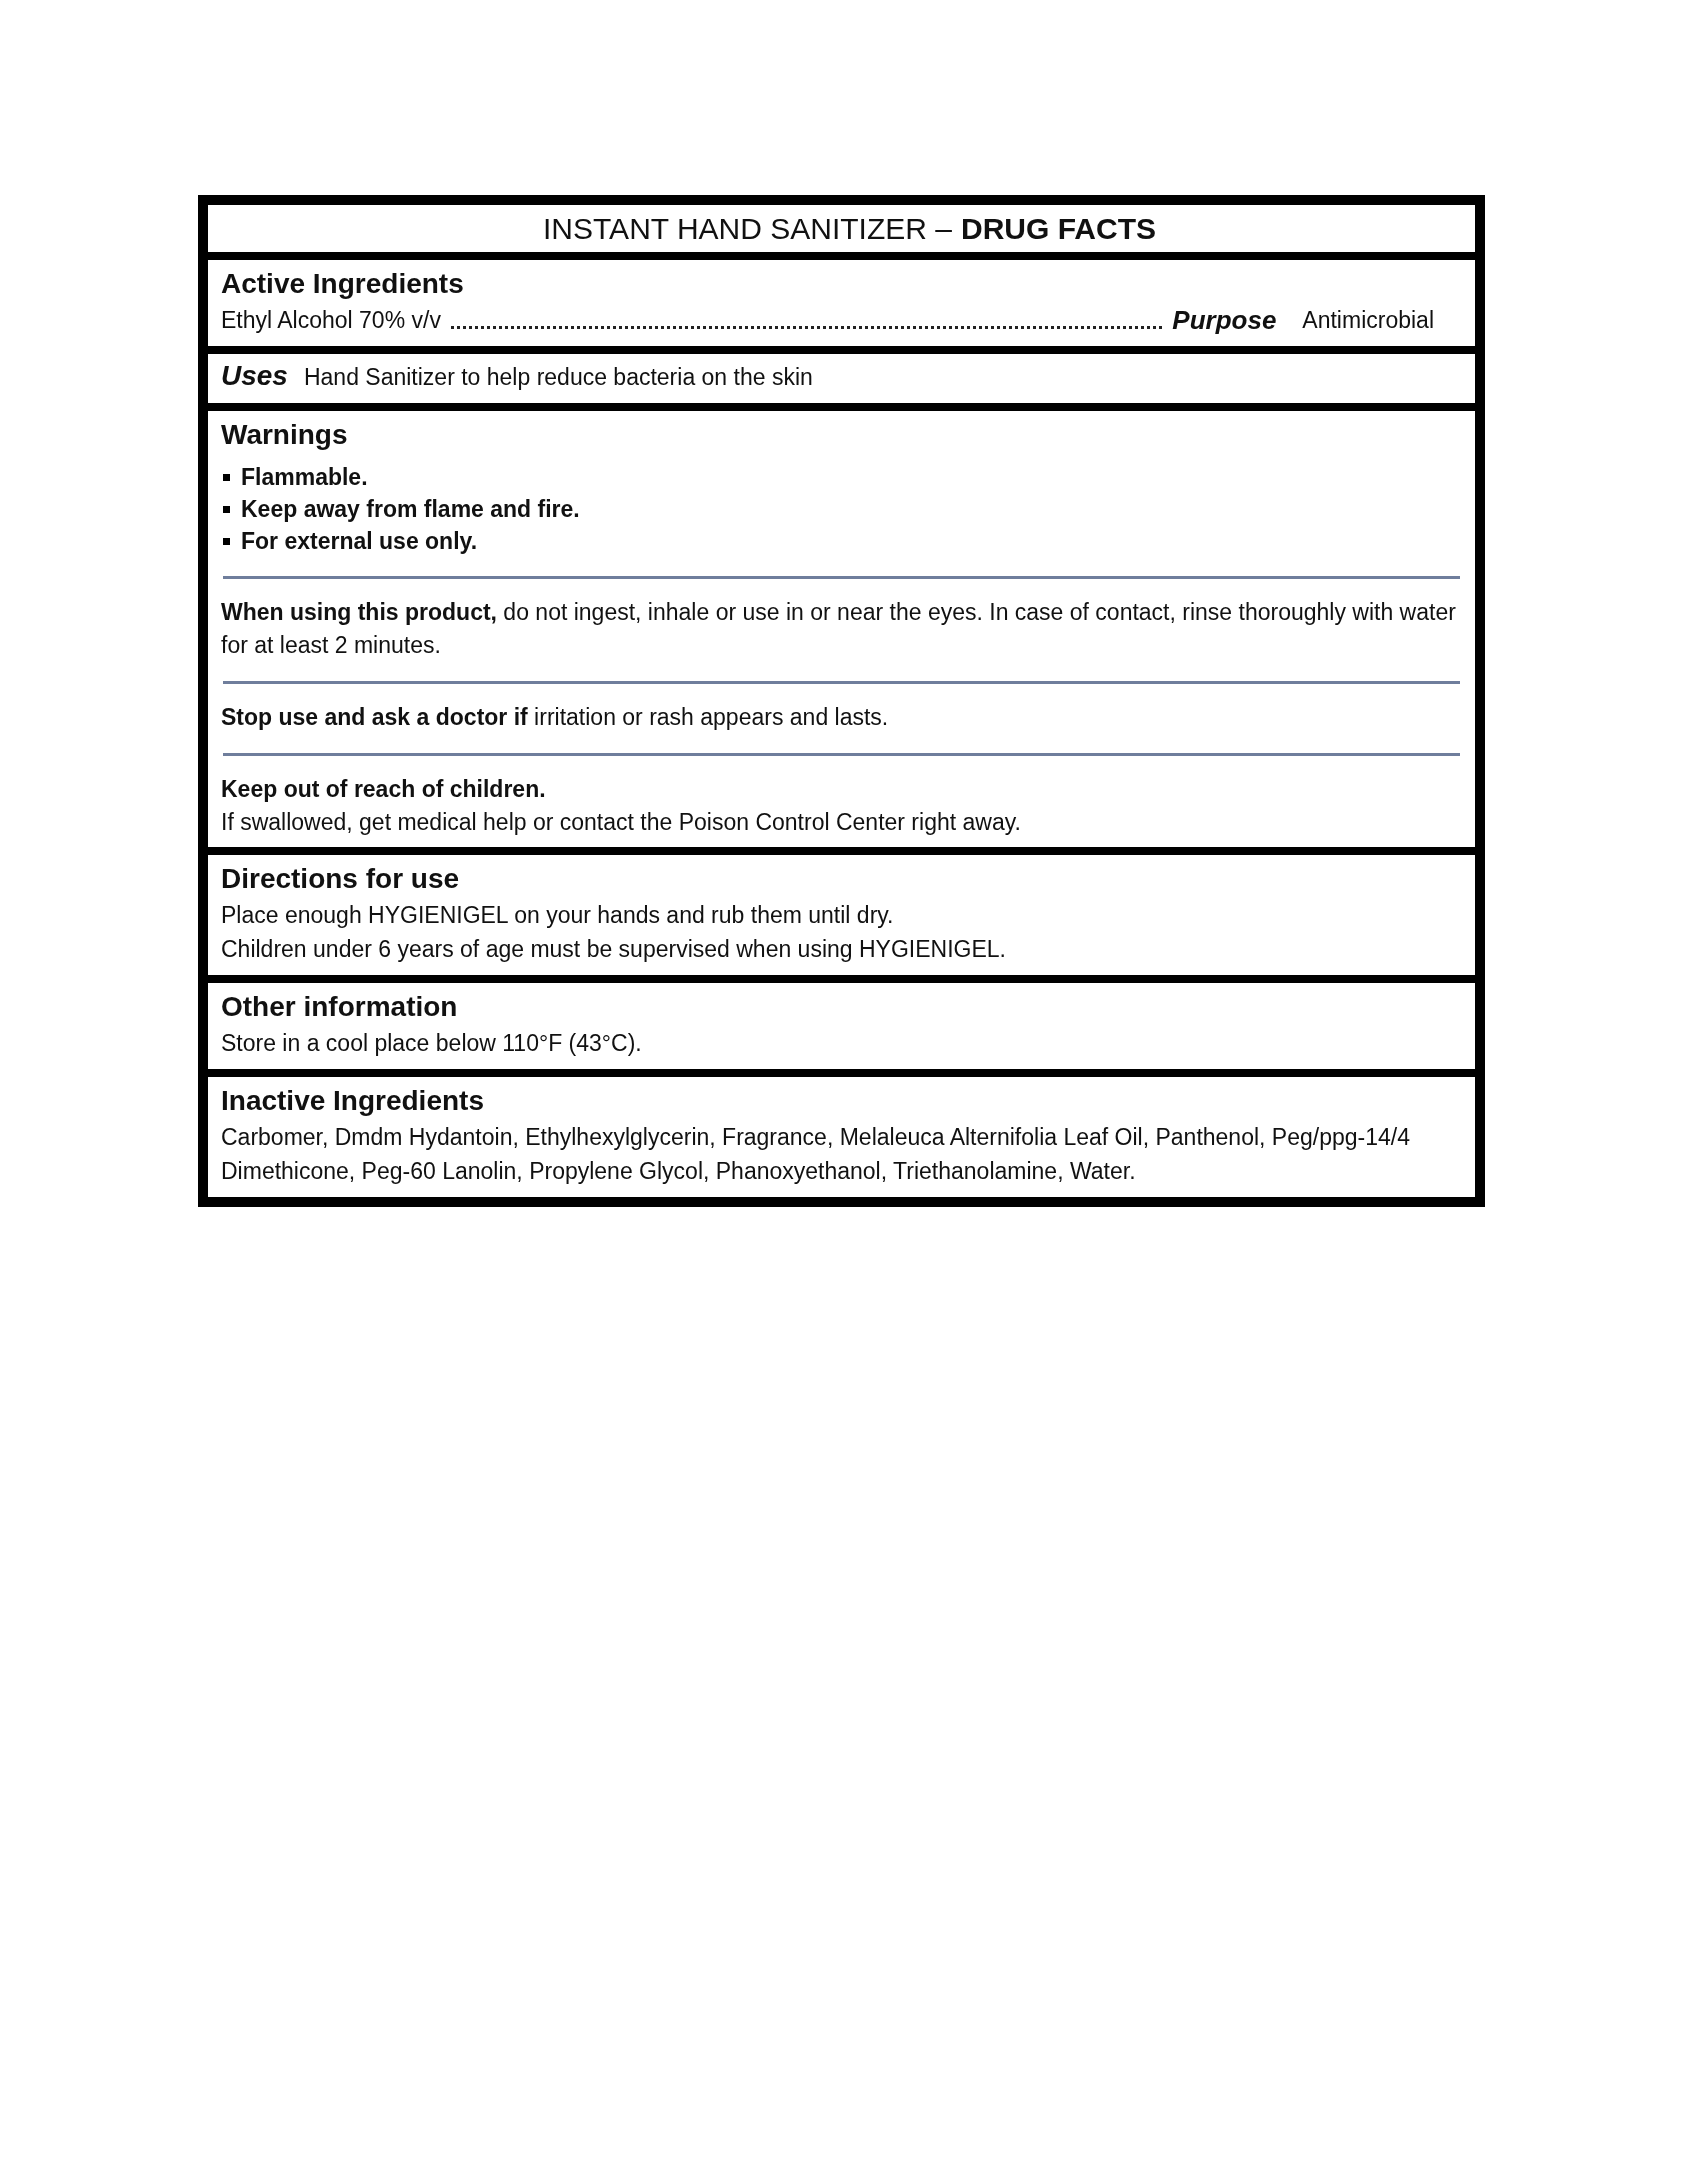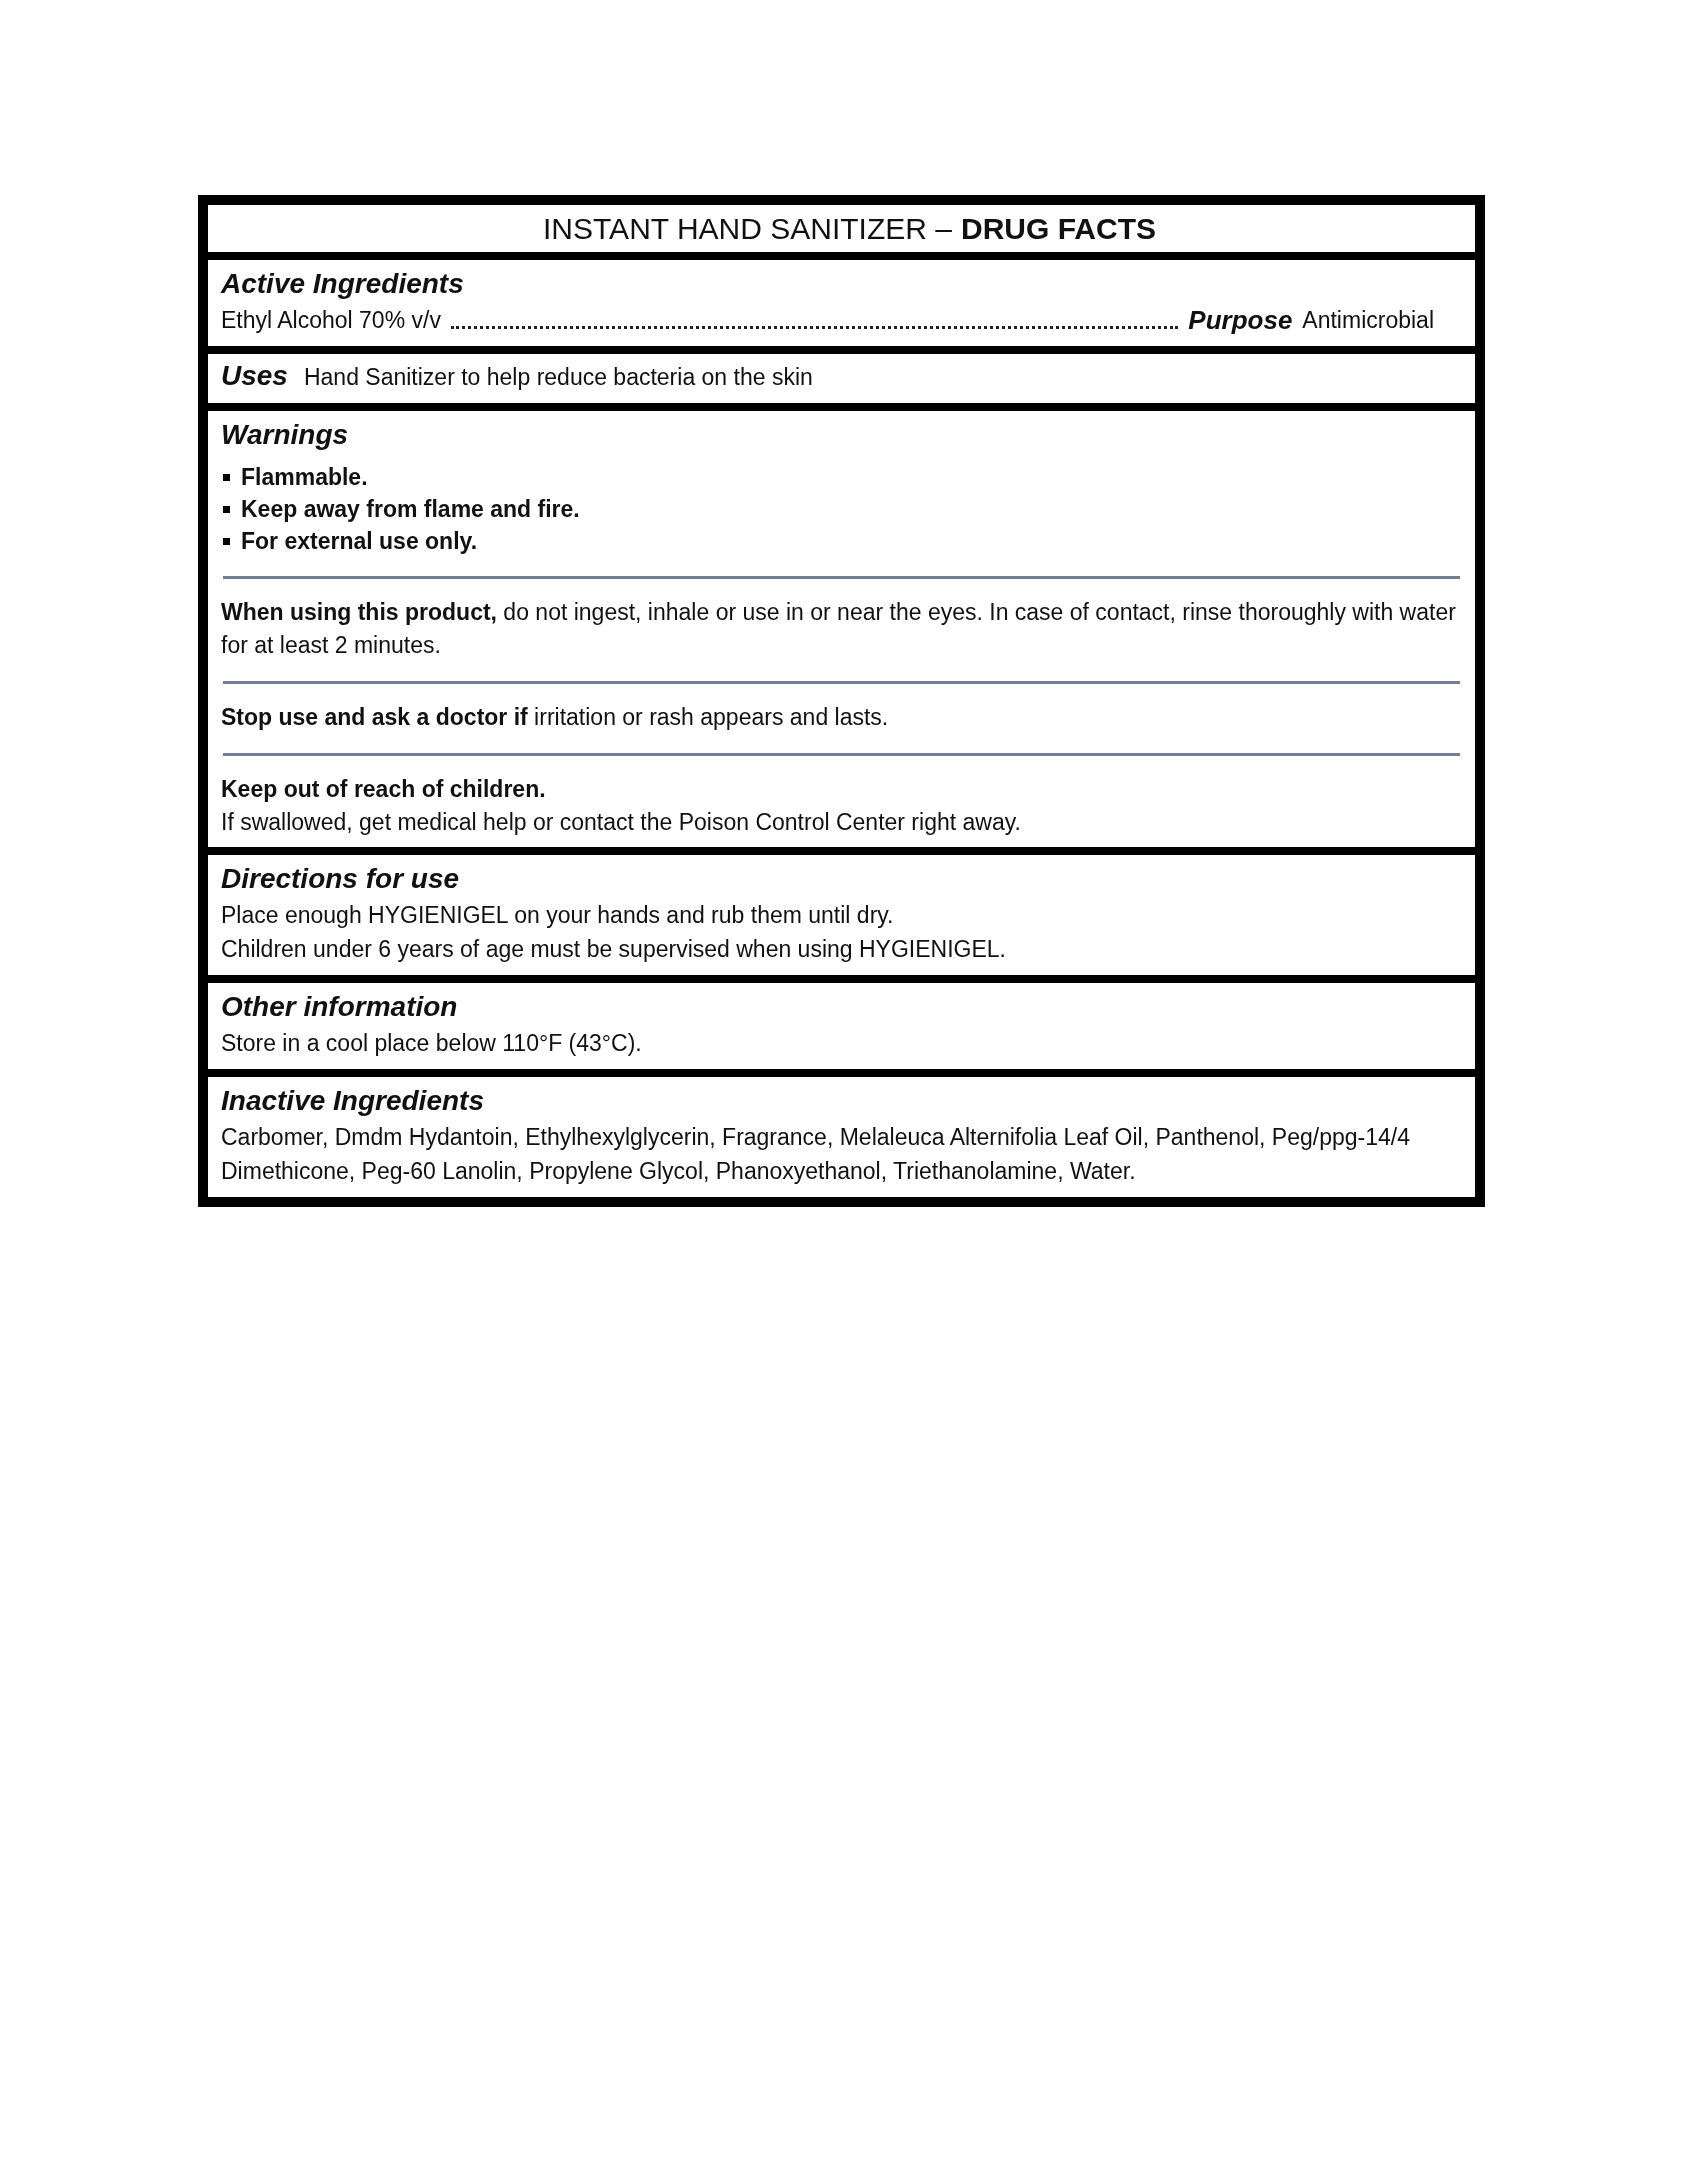--- a/index.html
+++ b/index.html
@@ -25,21 +25,21 @@
     border-top: none;
     height: 47px;
     display: flex; align-items: center; justify-content: center;
     font-size: 30px; padding: 0 12px;
     white-space: nowrap;
   }
   .title-bold { font-weight: bold; margin-left: 9px; }
 
   
   .h {
-    font-weight: bold; font-style: italic;
+    font-weight: bold; 
     font-size: 28px; line-height: 38px;
   }
   .h-inline {
     font-weight: bold; font-style: italic;
     font-size: 28px; margin-right: 16px;
   }
 
   .body-text { font-size: 23px; line-height: 33px; }
 
   
@@ -47,21 +47,21 @@
     display: flex; align-items: flex-end;
     font-size: 23px; line-height: 34px;
     padding-right: 28px;
   }
   .leader {
     flex: 1 1 auto;
     border-bottom: 3px dotted #222222;
     margin: 0 10px 8px 10px;
     min-width: 40px;
   }
-  .purpose { font-weight: bold; font-style: italic; font-size: 26px; margin-right: 10px; }
+  .purpose { font-weight: bold; font-style: italic; font-size: 26px; margin-right: 26px; }
 
   
   .bullet-line { display: flex; align-items: center; font-size: 23px; line-height: 32px; }
   .sq {
     width: 7px; height: 7px; background: #000000;
     flex: 0 0 auto; margin: 0 11px 0 2px;
   }
   .bold { font-weight: bold; }
   .rule {
     border: none; height: 0;

